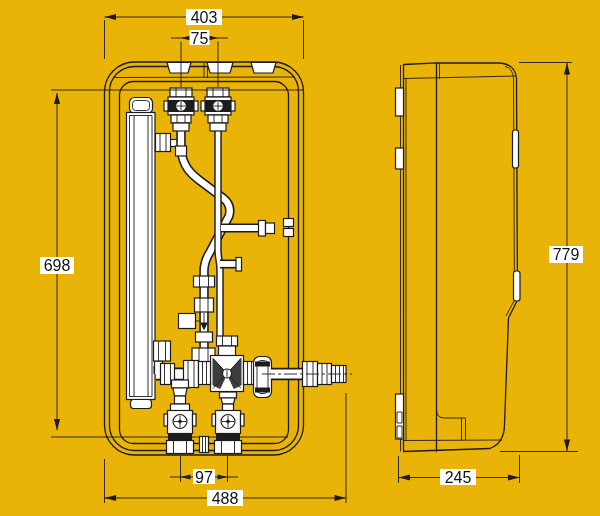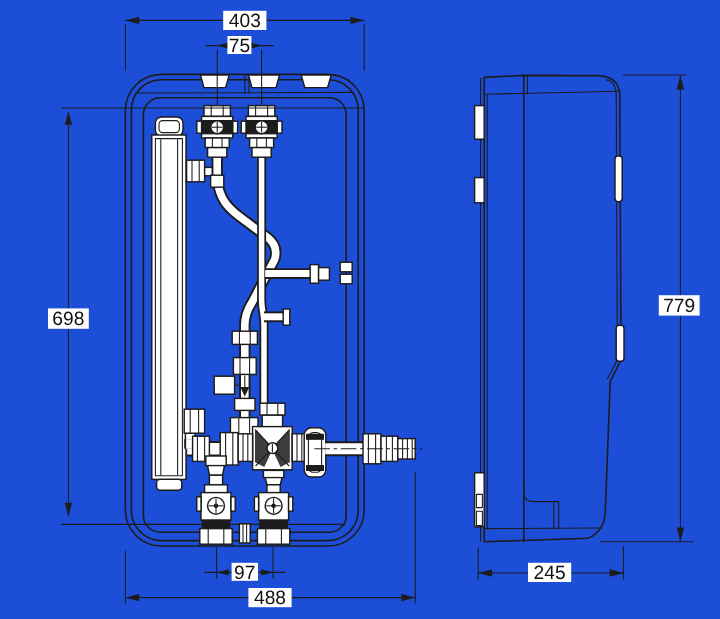--- a/index.html
+++ b/index.html
@@ -1,16 +1,16 @@
 <!DOCTYPE html>
 <html><head>
 <meta charset="utf-8">
 <style>
   html,body{margin:0;padding:0;background:#fff;}
-  #stage{position:relative;width:600px;height:516px;background:#1d4ed8;overflow:hidden;
+  #stage{position:relative;width:600px;height:516px;background:#eab308;overflow:hidden;
          font-family:"Liberation Sans", sans-serif;}
   svg{display:block;}
   .ln{fill:none;stroke:#1c1c1c;stroke-width:1.3;stroke-linejoin:round;stroke-linecap:round;}
   .ln-thin{fill:none;stroke:#1c1c1c;stroke-width:0.9;stroke-linejoin:round;}
   .dim{fill:none;stroke:#1c1c1c;stroke-width:0.9;}
   .pipe-o{fill:none;stroke:#1c1c1c;stroke-linejoin:round;stroke-linecap:butt;}
   .pipe-i{fill:none;stroke:#ffffff;stroke-linejoin:round;stroke-linecap:butt;}
   .fit{fill:#ffffff;stroke:#1c1c1c;stroke-width:1.2;}
   .fitd{fill:#1c1c1c;stroke:#1c1c1c;stroke-width:1;}
   .arr{fill:#1c1c1c;stroke:none;}

